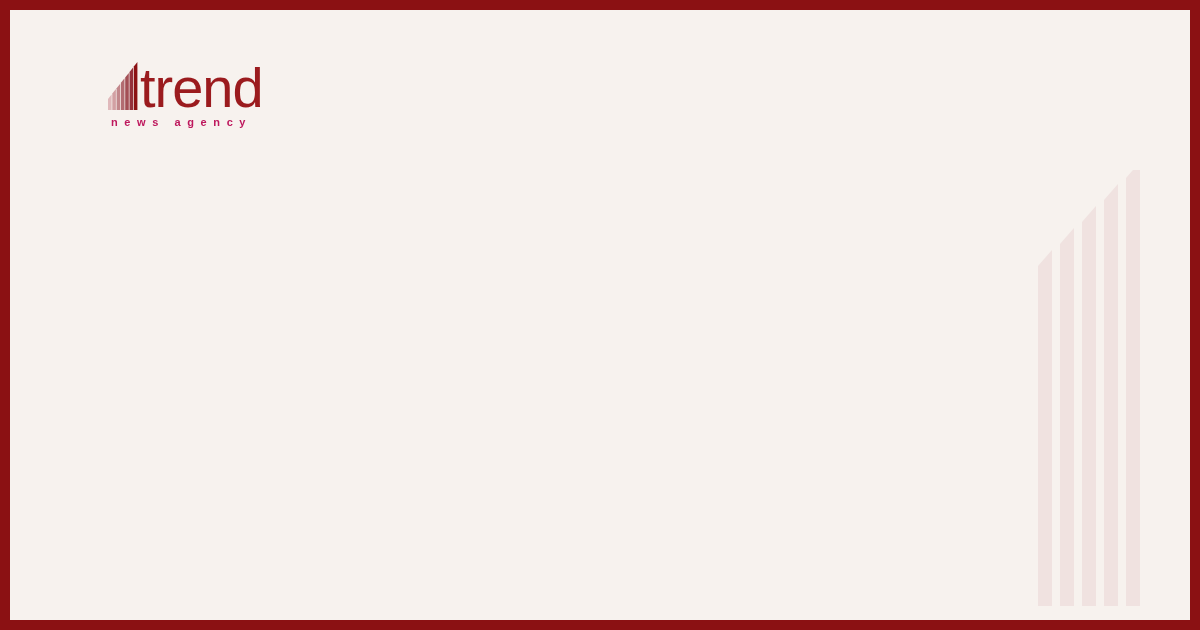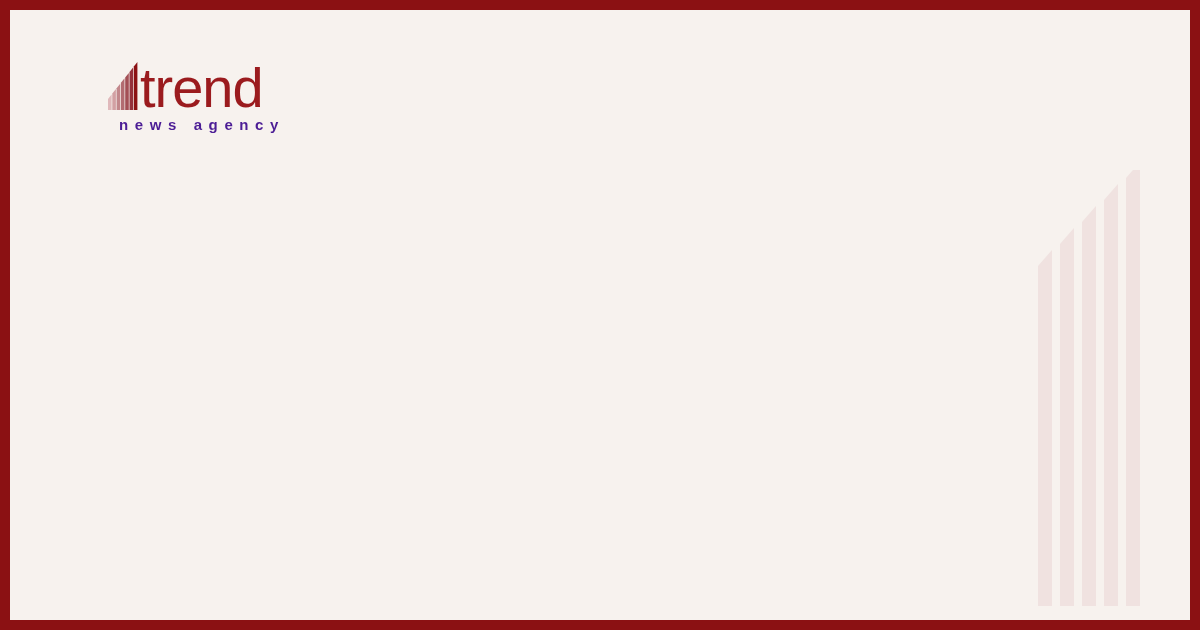--- a/index.html
+++ b/index.html
@@ -66,26 +66,26 @@
     font-size: 56px;
     line-height: 50px;
     font-weight: 400;
     letter-spacing: -1px;
     color: #9b1b1e;
     position: relative;
     top: 3px;
   }
   .logo-sub {
     margin-top: 6px;
-    margin-left: 11px;
+    margin-left: 3px;
     font-family: "Liberation Sans", sans-serif;
-    font-size: 15px;
+    font-size: 11px;
     font-weight: 700;
     letter-spacing: 6.6px;
-    color: #4c1d95;
+    color: #be185d;
     white-space: nowrap;
   }
 
   
   .headline {
     position: absolute;
     left: 98px;
     top: 298px;
     width: 820px;
     font-family: "Liberation Sans", sans-serif;

